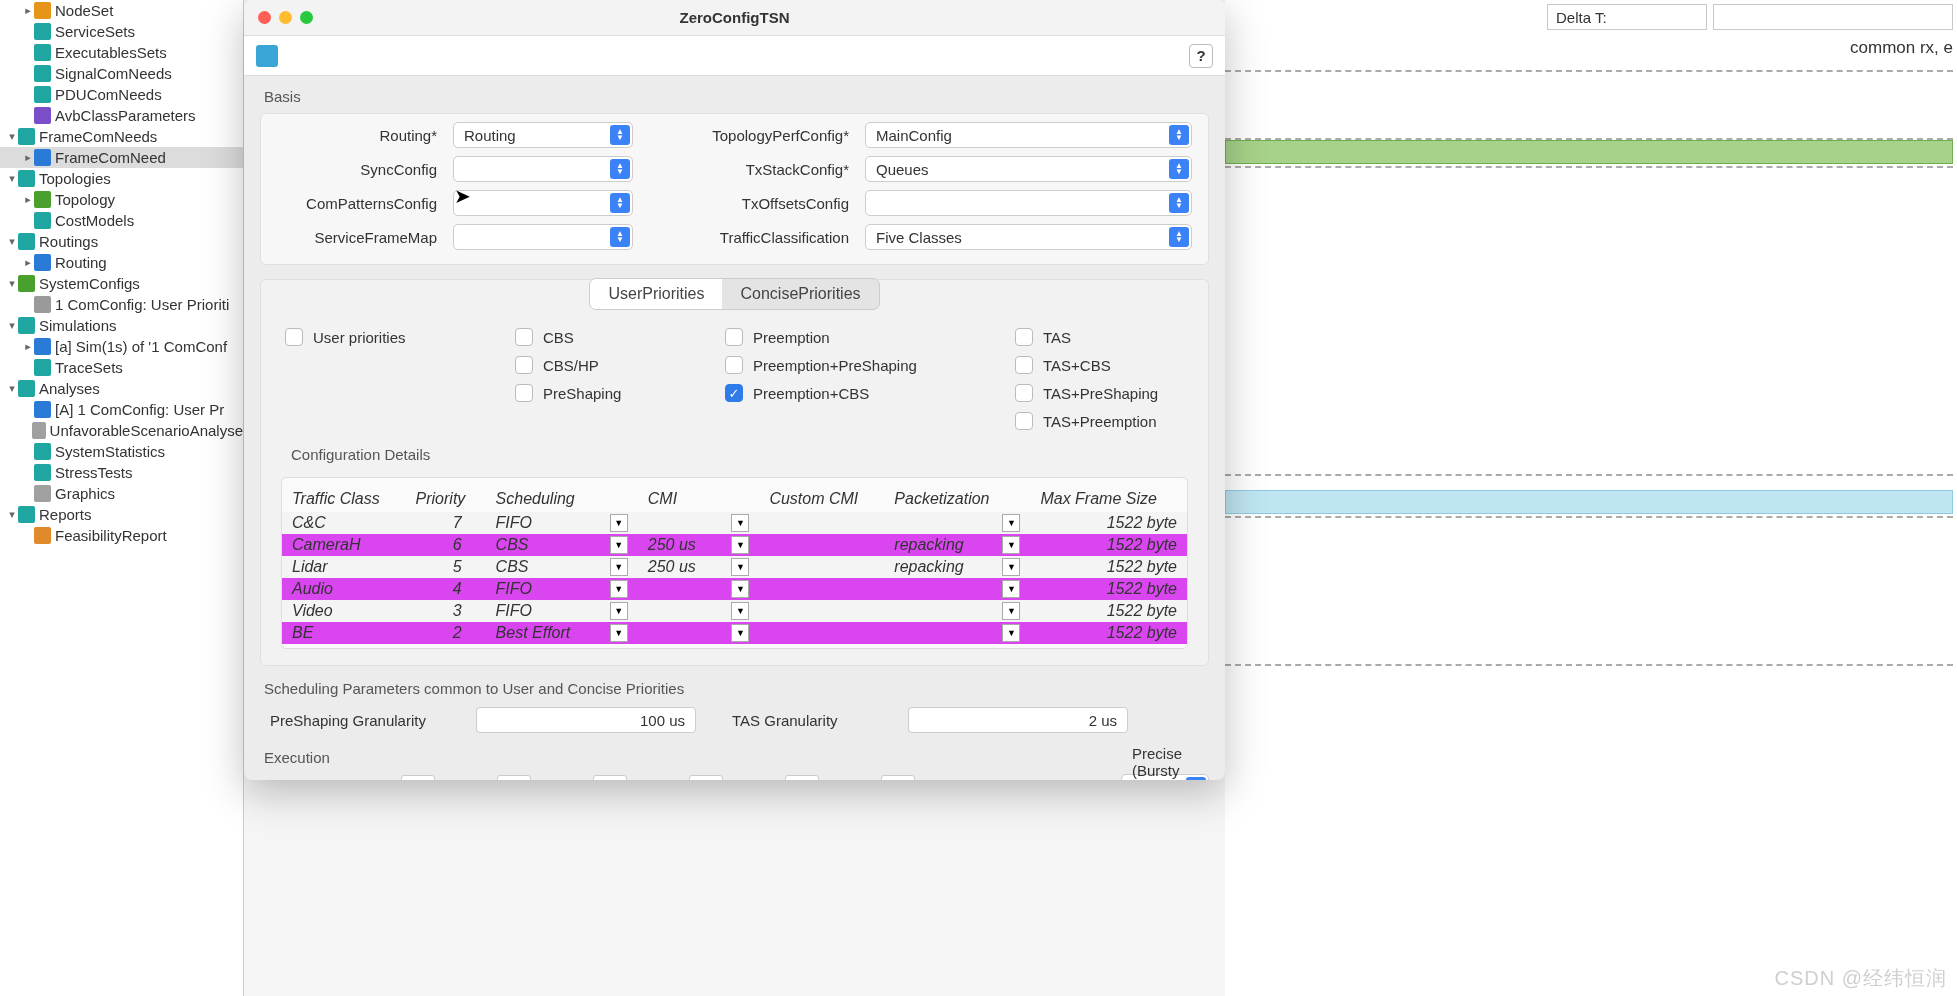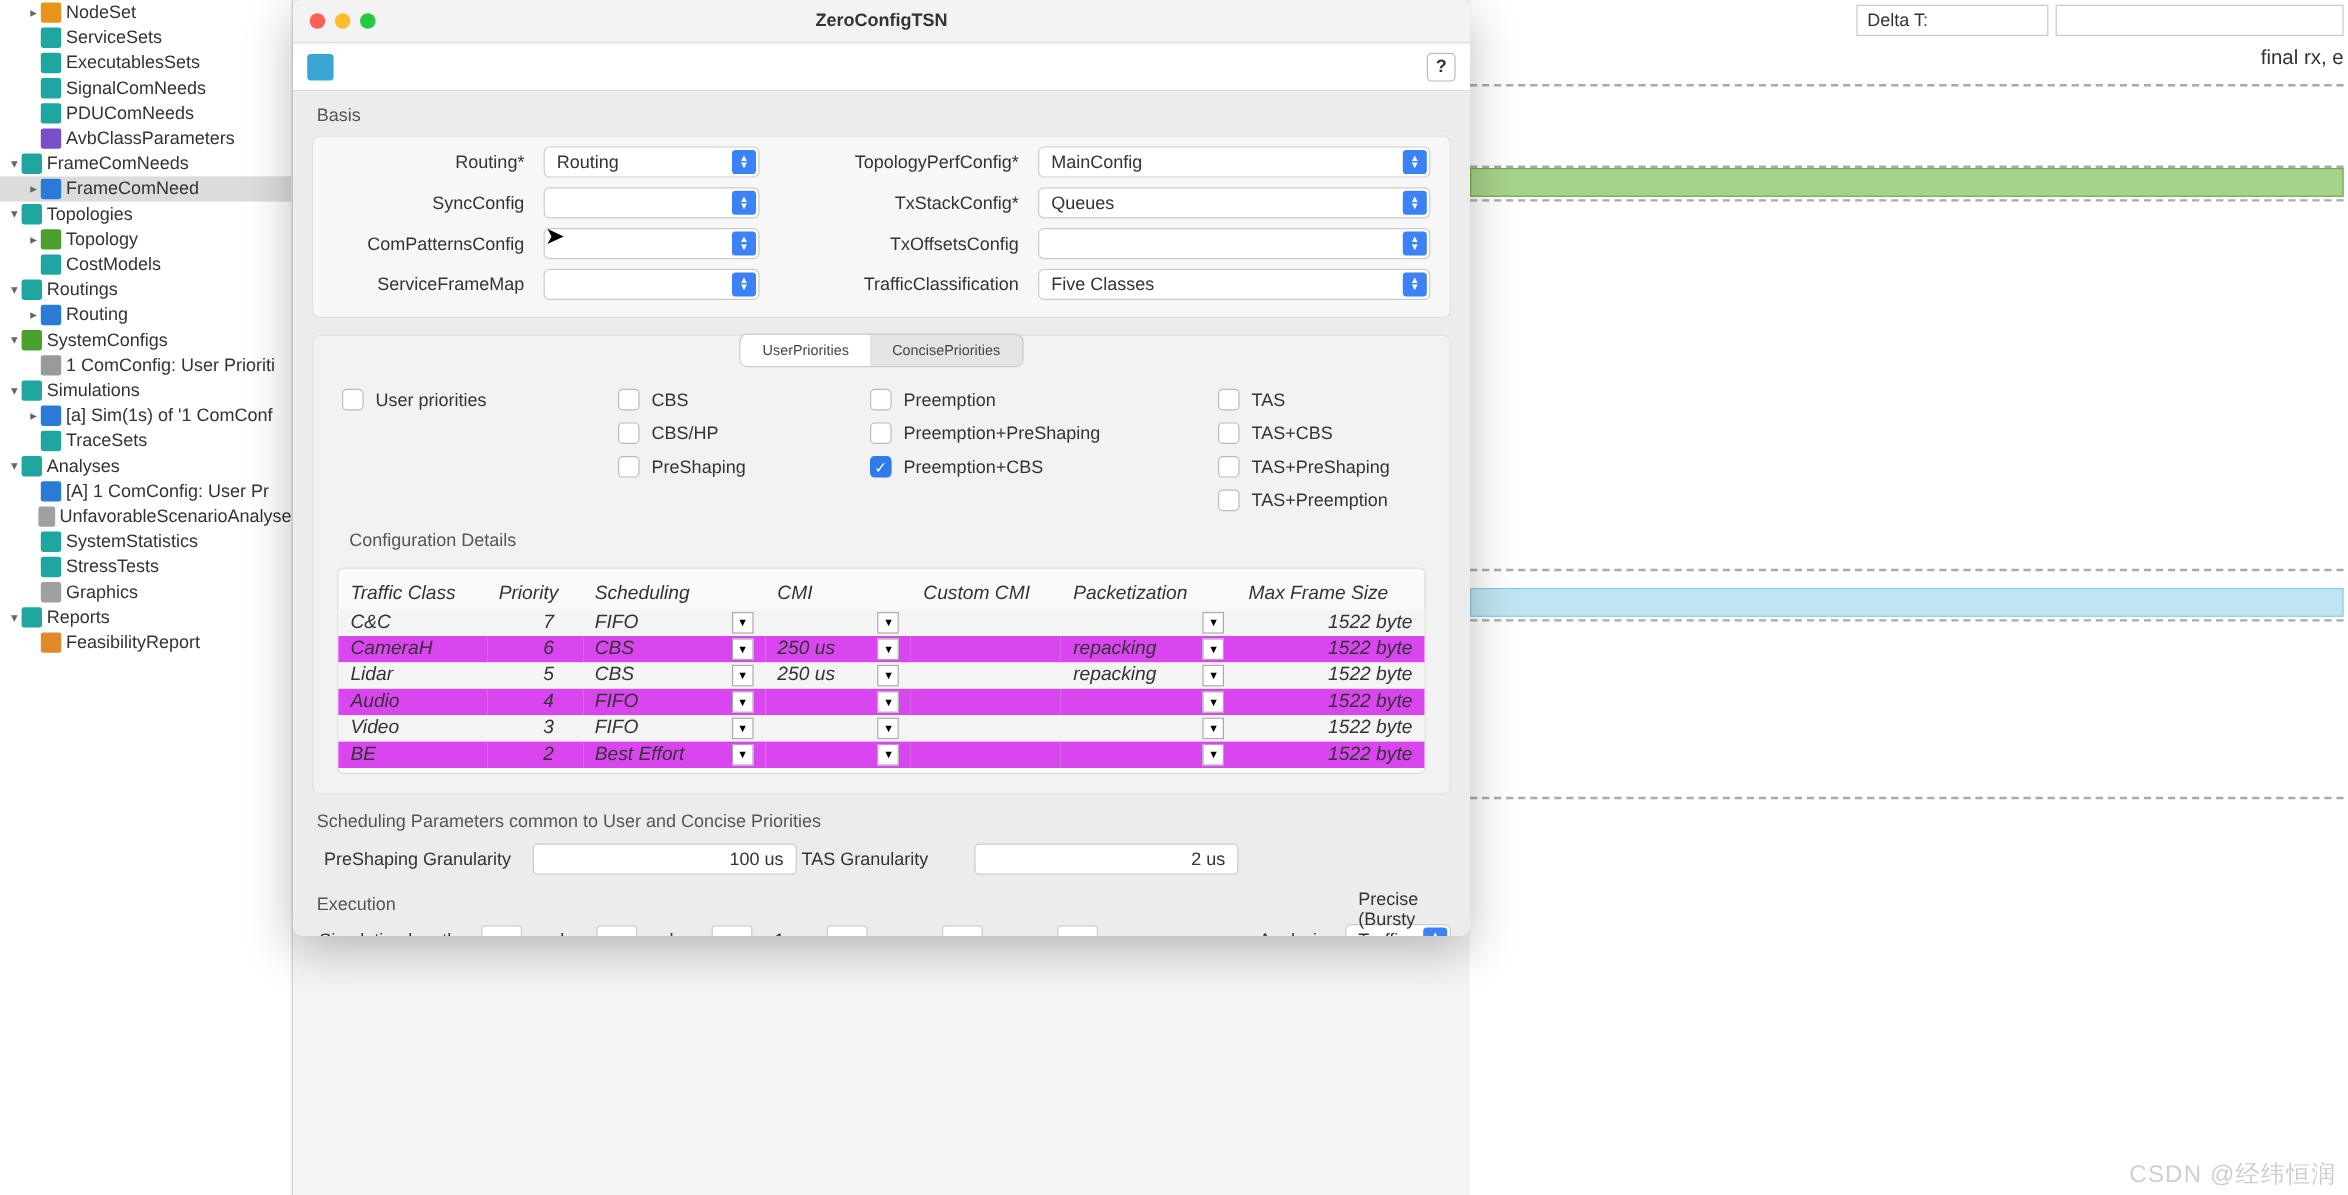--- a/index.html
+++ b/index.html
@@ -48,57 +48,57 @@
 .basis-grid { display:grid; grid-template-columns: 160px 180px 200px 1fr; column-gap: 16px; row-gap: 8px; align-items:center; }
 .lbl { text-align:right; color:#333; }
 .combo { position:relative; height:26px; background:#fff; border:1px solid #ccc; border-radius:5px; display:flex; align-items:center; padding:0 26px 0 10px; }
 .combo .arr { position:absolute; right:2px; top:2px; bottom:2px; width:20px; background:#3b82f6; border-radius:3px; display:flex; flex-direction:column; align-items:center; justify-content:center; color:#fff; font-size:8px; line-height:6px; }
 .combo .arr::before{content:"▲";} .combo .arr::after{content:"▼";}
 
 
 .pri-card { background:#f2f2f2; border:1px solid #e0e0e0; border-radius:6px; padding: 0 16px 16px 16px; margin-bottom: 14px; }
 .tabs-wrap { display:flex; justify-content:center; margin-top:-2px; }
 .segtabs { display:flex; background:#e4e4e4; border-radius:7px; overflow:hidden; border:1px solid #ccc; }
-.segtabs .tab { padding: 6px 18px; font-size:12px; color:#444; }
+.segtabs .tab { padding: 6px 18px; font-size:16px; color:#444; }
 .segtabs .tab.active { background:#fff; }
 .checks { display:grid; grid-template-columns: 200px 180px 260px 220px; gap: 10px 30px; margin: 18px 8px 4px 8px; }
 .chk { display:flex; align-items:center; gap:10px; }
 .cbox { width:18px; height:18px; border:1px solid #bbb; border-radius:4px; background:#fff; display:flex; align-items:center; justify-content:center; font-size:13px; color:#fff; }
 .cbox.checked { background:#2f7bea; border-color:#2f7bea; }
 .cbox.checked::after{ content:"✓"; }
 
 .conf { background:#fafafa; border:1px solid #ddd; border-radius:5px; margin: 14px 4px 0 4px; padding: 8px 0 4px 0; font-style: italic; }
 .conf table { width: 100%; border-collapse: collapse; font-size:16px; }
 .conf th { text-align:left; font-weight:400; color:#333; padding: 4px 10px; }
 .conf td { padding: 2px 10px; }
 .conf tr.row0 td, .conf tr.row2 td, .conf tr.row4 td { background:#f4f4f4; }
 .conf tr.row1 td, .conf tr.row3 td, .conf tr.row5 td { background:#d946ef; }
 .drop { display:inline-flex; align-items:center; justify-content:center; width:18px; height:18px; background:#fff; border:1px solid #aaa; font-size:9px; color:#000; }
 .cell-sched { display:flex; align-items:center; justify-content:space-between; gap:20px; }
 .mini-title { color:#555; margin: 0 0 6px 14px; font-size:15px; }
 
-.sched-common .row { display:flex; align-items:center; gap: 4px; margin: 10px 0; }
+.sched-common .row { display:flex; align-items:center; gap: 36px; margin: 10px 0; }
 .inp { height:26px; background:#fff; border:1px solid #ccc; border-radius:4px; padding: 0 10px; display:flex; align-items:center; justify-content:flex-end; }
 .unitrow { display:flex; gap: 16px; align-items:center; }
 .unitrow .u { width: 30px; text-align:center; }
 .unitrow .ubox { width: 34px; height: 24px; border:1px solid #ccc; background:#fff; border-radius:3px; }
 
 
 .cursor { position:absolute; font-size:20px; color:#000; pointer-events:none; }
 .watermark { position: absolute; right: 10px; bottom: 4px; color: #cfcfcf; font-size: 20px; letter-spacing: 1px; }
 </style>
 </head>
 <body>
 
 <div class="bg-right">
   <div class="deltaT-box">
       <span>Delta T:</span>
     </div>
   <div class="deltaT-val"></div>
-  <div class="final-rx">final rx, e</div>
+  <div class="final-rx">common rx, e</div>
 </div>
 <div class="dashbox" style="top:70px; height:70px;"></div>
 <div class="gbar" style="position:absolute; left:1225px; right:4px; top:140px;"></div>
 <div class="dashbox" style="top:166px; height:310px;"></div>
 <div style="position:absolute; left:1225px; right:4px; top:490px; height:24px; background:#bfe5f2; border:1px solid #8fcbe0;"></div>
 <div class="dashbox" style="top:516px; height:150px;"></div>
 
 <div class="tree" id="tree">
     <div class="tree-row indent1">
       <span class="disclose">▸</span>

